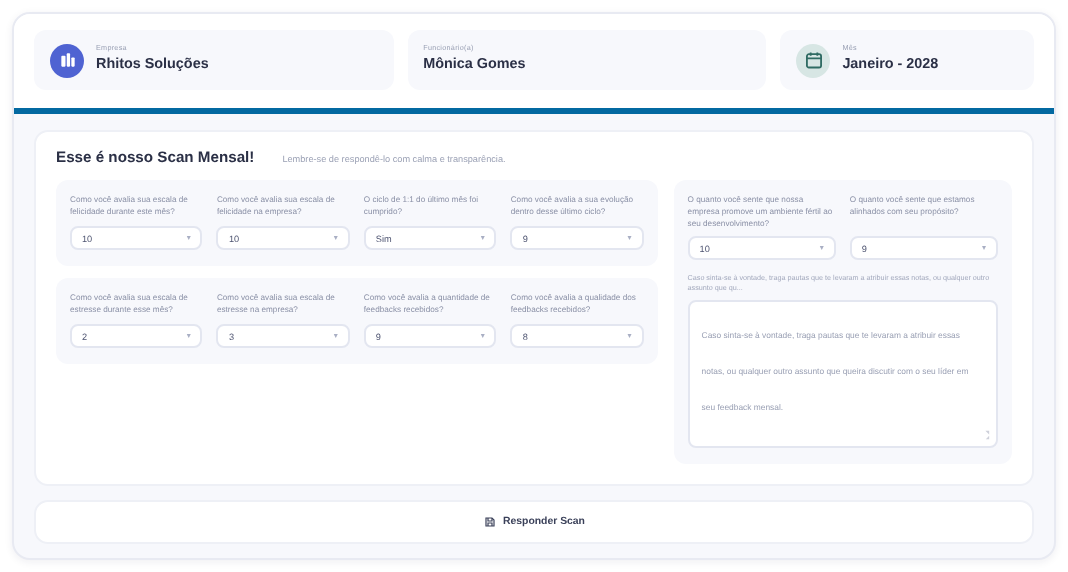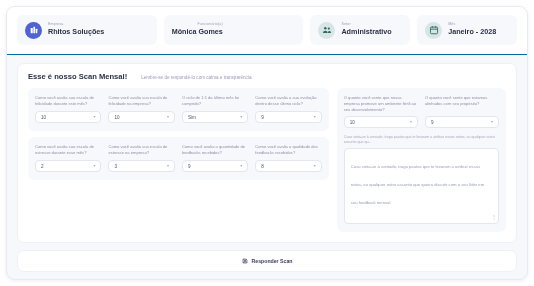--- a/index.html
+++ b/index.html
@@ -23,36 +23,36 @@
     box-shadow: 0 1px 4px rgba(30,35,70,.07);
     overflow: hidden;
     display: flex;
     flex-direction: column;
   }
 
   
   .header-strip {
     padding: 8px 10px 9px 10px;
     background: #ffffff;
-    border-bottom: 1px solid #0369a1;
+    border-bottom: 3px solid #0369a1;
     display: flex;
     gap: 7px;
     align-items: stretch;
   }
   .info-card {
     background: #f7f8fc;
     border-radius: 6px;
     padding: 5px 8px;
     display: flex;
     align-items: center;
     gap: 6px;
     min-height: 30px;
   }
   .info-card.wide { flex: 1.55; }
-  .info-card.mid  { flex: 1.55; text-align: right; }
+  .info-card.mid  { flex: 1.55; }
   .info-card.small{ flex: 1.05; }
   .card-icon {
     width: 17px; height: 17px;
     border-radius: 50%;
     flex: 0 0 17px;
     display: flex; align-items: center; justify-content: center;
   }
   .card-icon svg { width: 10px; height: 10px; display: block; }
   .icon-company  { background: #4f63d2; }
   .icon-sector   { background: #d7e6e4; }
@@ -184,34 +184,20 @@
         </span>
       </div>
 
       <div class="info-card mid">
         <span class="card-texts">
           <span class="card-label">Funcionário(a)</span>
           <span class="card-value">Mônica Gomes</span>
         </span>
       </div>
 
-      <div class="info-card small">
-        <span class="card-icon icon-sector">
-          <svg viewBox="0 0 24 24" fill="#2f6b63">
-              <circle cx="8" cy="8" r="3"></circle>
-              <circle cx="16.5" cy="8.5" r="2.6"></circle>
-              <path d="M2.5 19c0-3.1 2.6-5 5.5-5s5.5 1.9 5.5 5z"></path>
-              <path d="M14 19c0-2.6 1.6-4.4 3.6-4.4 2.1 0 3.9 1.5 3.9 4.4z"></path>
-            </svg>
-        </span>
-        <span class="card-texts">
-          <span class="card-label">Setor</span>
-          <span class="card-value">Administrativo</span>
-        </span>
-      </div>
 
       <div class="info-card small">
         <span class="card-icon icon-month">
           <svg viewBox="0 0 24 24" fill="none" stroke="#2f6b63" stroke-width="2.2">
               <rect x="3.5" y="5" width="17" height="16" rx="2.5"></rect>
               <path d="M3.5 10h17M8 3v4M16 3v4"></path>
             </svg>
         </span>
         <span class="card-texts">
           <span class="card-label">Mês</span>

